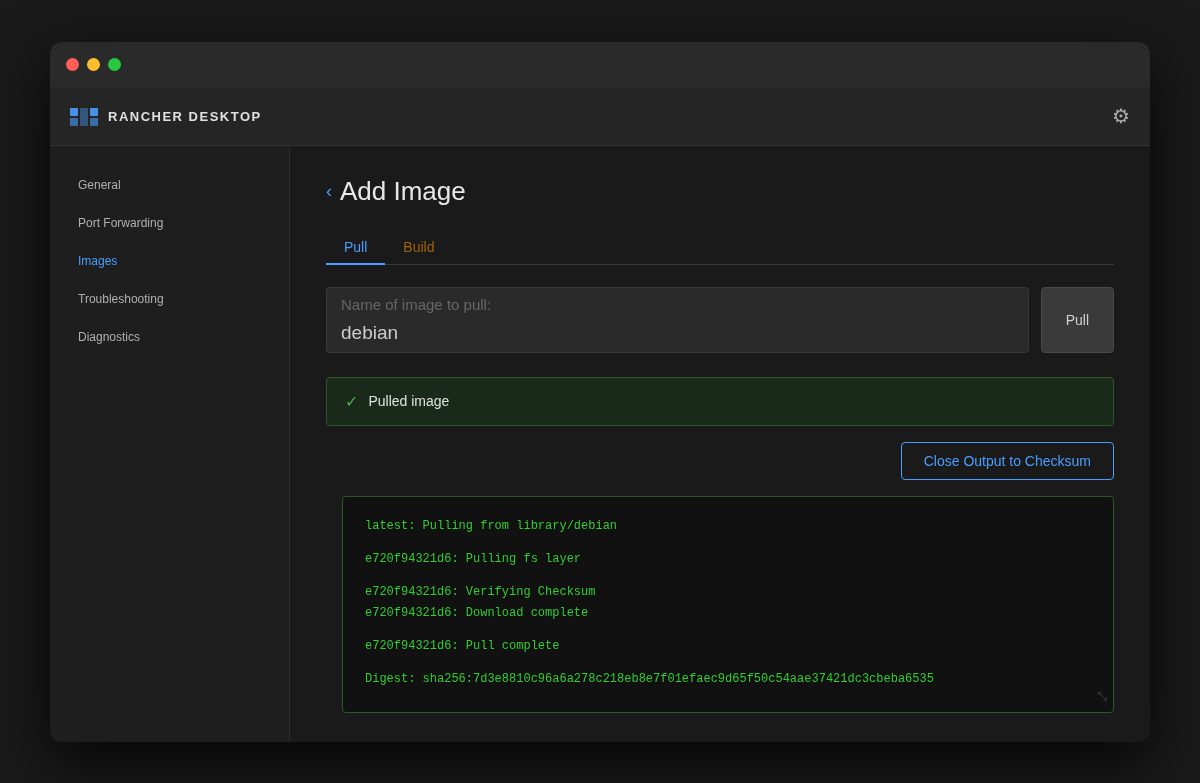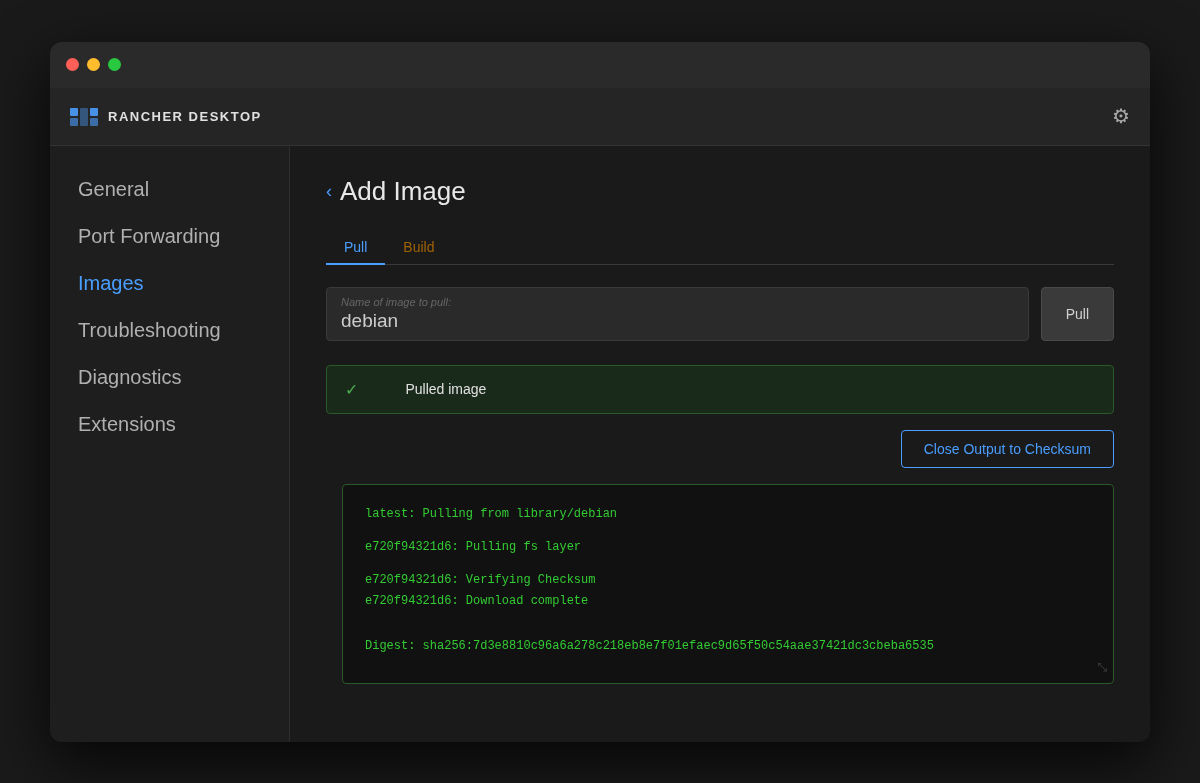--- a/index.html
+++ b/index.html
@@ -99,21 +99,21 @@
       width: 240px;
       background: #1e1e1e;
       padding: 20px 0;
       border-right: 1px solid #2e2e2e;
       flex-shrink: 0;
     }
 
     .sidebar-item {
       padding: 12px 28px;
       color: #b0b0b0;
-      font-size: 20px;
+      font-size: 12px;
       cursor: pointer;
       transition: color 0.15s;
     }
 
     .sidebar-item.active {
       color: #4a9eff;
     }
 
     
     .content-area {
@@ -178,23 +178,22 @@
       border: 1px solid #3a3a3a;
       border-radius: 4px;
       padding: 8px 14px;
       display: flex;
       flex-direction: column;
       justify-content: center;
     }
 
     .pull-input-label {
       color: #666;
-      font-size: 11px;
-      margin-bottom: 2px;
-      font-style: italic;
+      font-size: 15px;
+      margin-bottom: 9px;
     }
 
     .pull-input-value {
       color: #ccc;
       font-size: 19px;
     }
 
     .pull-button {
       background: #3a3a3a;
       border: 1px solid #4a4a4a;
@@ -220,21 +219,20 @@
 
     .status-check {
       color: #4caf50;
       font-size: 16px;
     }
 
     .status-text {
       color: #e0e0e0;
       font-size: 14px;
       font-weight: 500;
-      margin-left: 37px;
     }
 
     
     .action-row {
       display: flex;
       justify-content: flex-end;
       margin-bottom: 16px;
     }
 
     .close-output-button {
@@ -316,23 +314,20 @@
       </div>
       <div class="sidebar-item active">
         <span>Images</span>
       </div>
       <div class="sidebar-item">
         <span>Troubleshooting</span>
       </div>
       <div class="sidebar-item">
         <span>Diagnostics</span>
       </div>
-      <div class="sidebar-item">
-        <span>Extensions</span>
-      </div>
     </nav>
 
     <div class="content-area">
 
       <div class="page-header">
         <span class="back-arrow">‹</span>
         <h1 class="page-title">Add Image</h1>
       </div>
 
       <div class="tabs">
@@ -363,20 +358,21 @@
 
       <div class="terminal-output">
         <div id="terminal-lines-container">
             <div class="terminal-line">latest: Pulling from library/debian</div>
             <div class="terminal-blank"></div>
             <div class="terminal-line">e720f94321d6: Pulling fs layer</div>
             <div class="terminal-blank"></div>
             <div class="terminal-line">e720f94321d6: Verifying Checksum</div>
             <div class="terminal-line">e720f94321d6: Download complete</div>
             <div class="terminal-blank"></div>
+            <div class="terminal-line">e720f94321d6: Pull complete</div>
             <div class="terminal-blank"></div>
             <div class="terminal-line">Digest: sha256:7d3e8810c96a6a278c218eb8e7f01efaec9d65f50c54aae37421dc3cbeba6535</div>
           </div>
         <span class="terminal-resize">⤡</span>
       </div>
     </div>
   </div>
 </div>
 
 </body></html>

